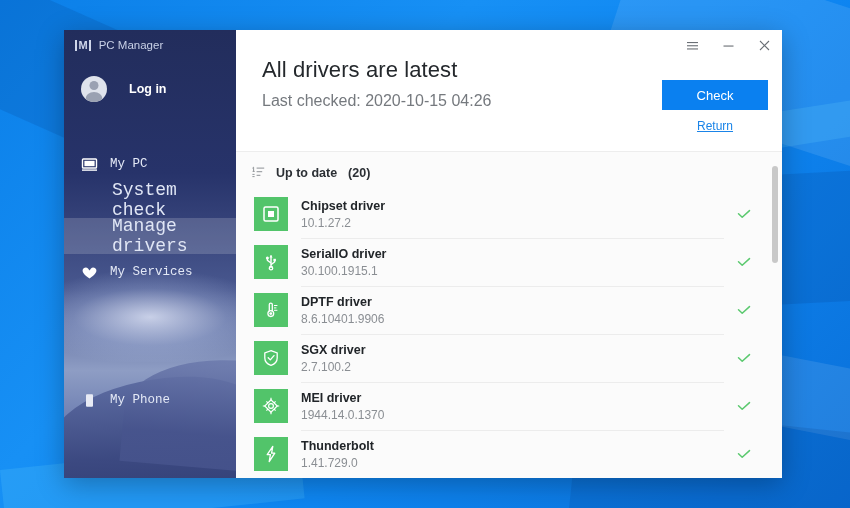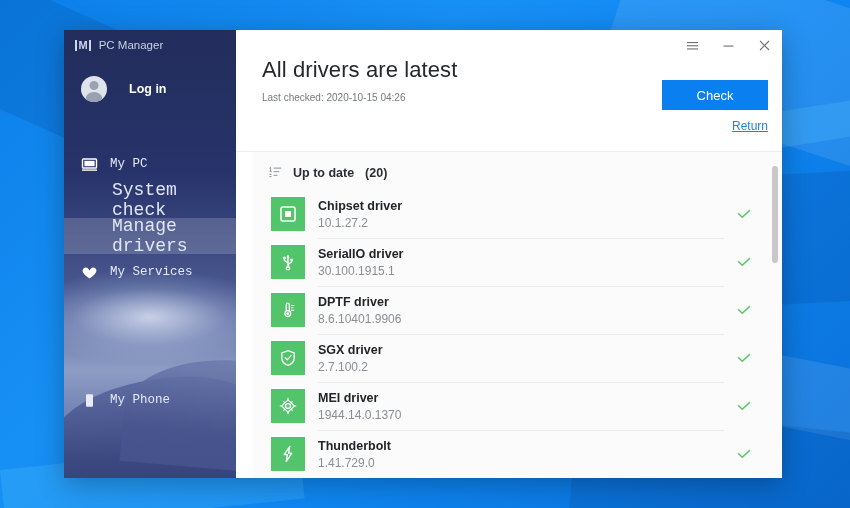--- a/index.html
+++ b/index.html
@@ -238,21 +238,21 @@
   }
   .header h1 {
     margin: 0;
     font-size: 22px;
     font-weight: normal;
     color: #24282c;
     letter-spacing: 0.1px;
   }
   .header .sub {
     margin-top: 9px;
-    font-size: 10px;
+    font-size: 16px;
     color: #75797e;
   }
   .header-actions {
     position: absolute;
     right: 14px;
     top: 50px;
     width: 106px;
     text-align: center;
   }
   .check-btn {
@@ -267,31 +267,30 @@
     border: none;
     cursor: pointer;
     font-family: inherit;
   }
   .return-link {
     display: block;
     margin-top: 9px;
     font-size: 12px;
     color: #1a84e8;
     cursor: pointer;
-    text-align: right;
+    text-align: center;
     text-decoration: underline;
   }
 
   
   .list-wrap {
     position: relative;
     flex: 1 1 auto;
     background: #fbfbfb;
     overflow: hidden;
-    margin-left: 17px;
   }
   .list-header {
     display: flex;
     align-items: center;
     gap: 11px;
     padding: 14px 0 10px 15px;
   }
   .sort-icon { width: 14px; height: 14px; flex: 0 0 14px; }
   .list-header .lbl {
     font-size: 12.5px;

